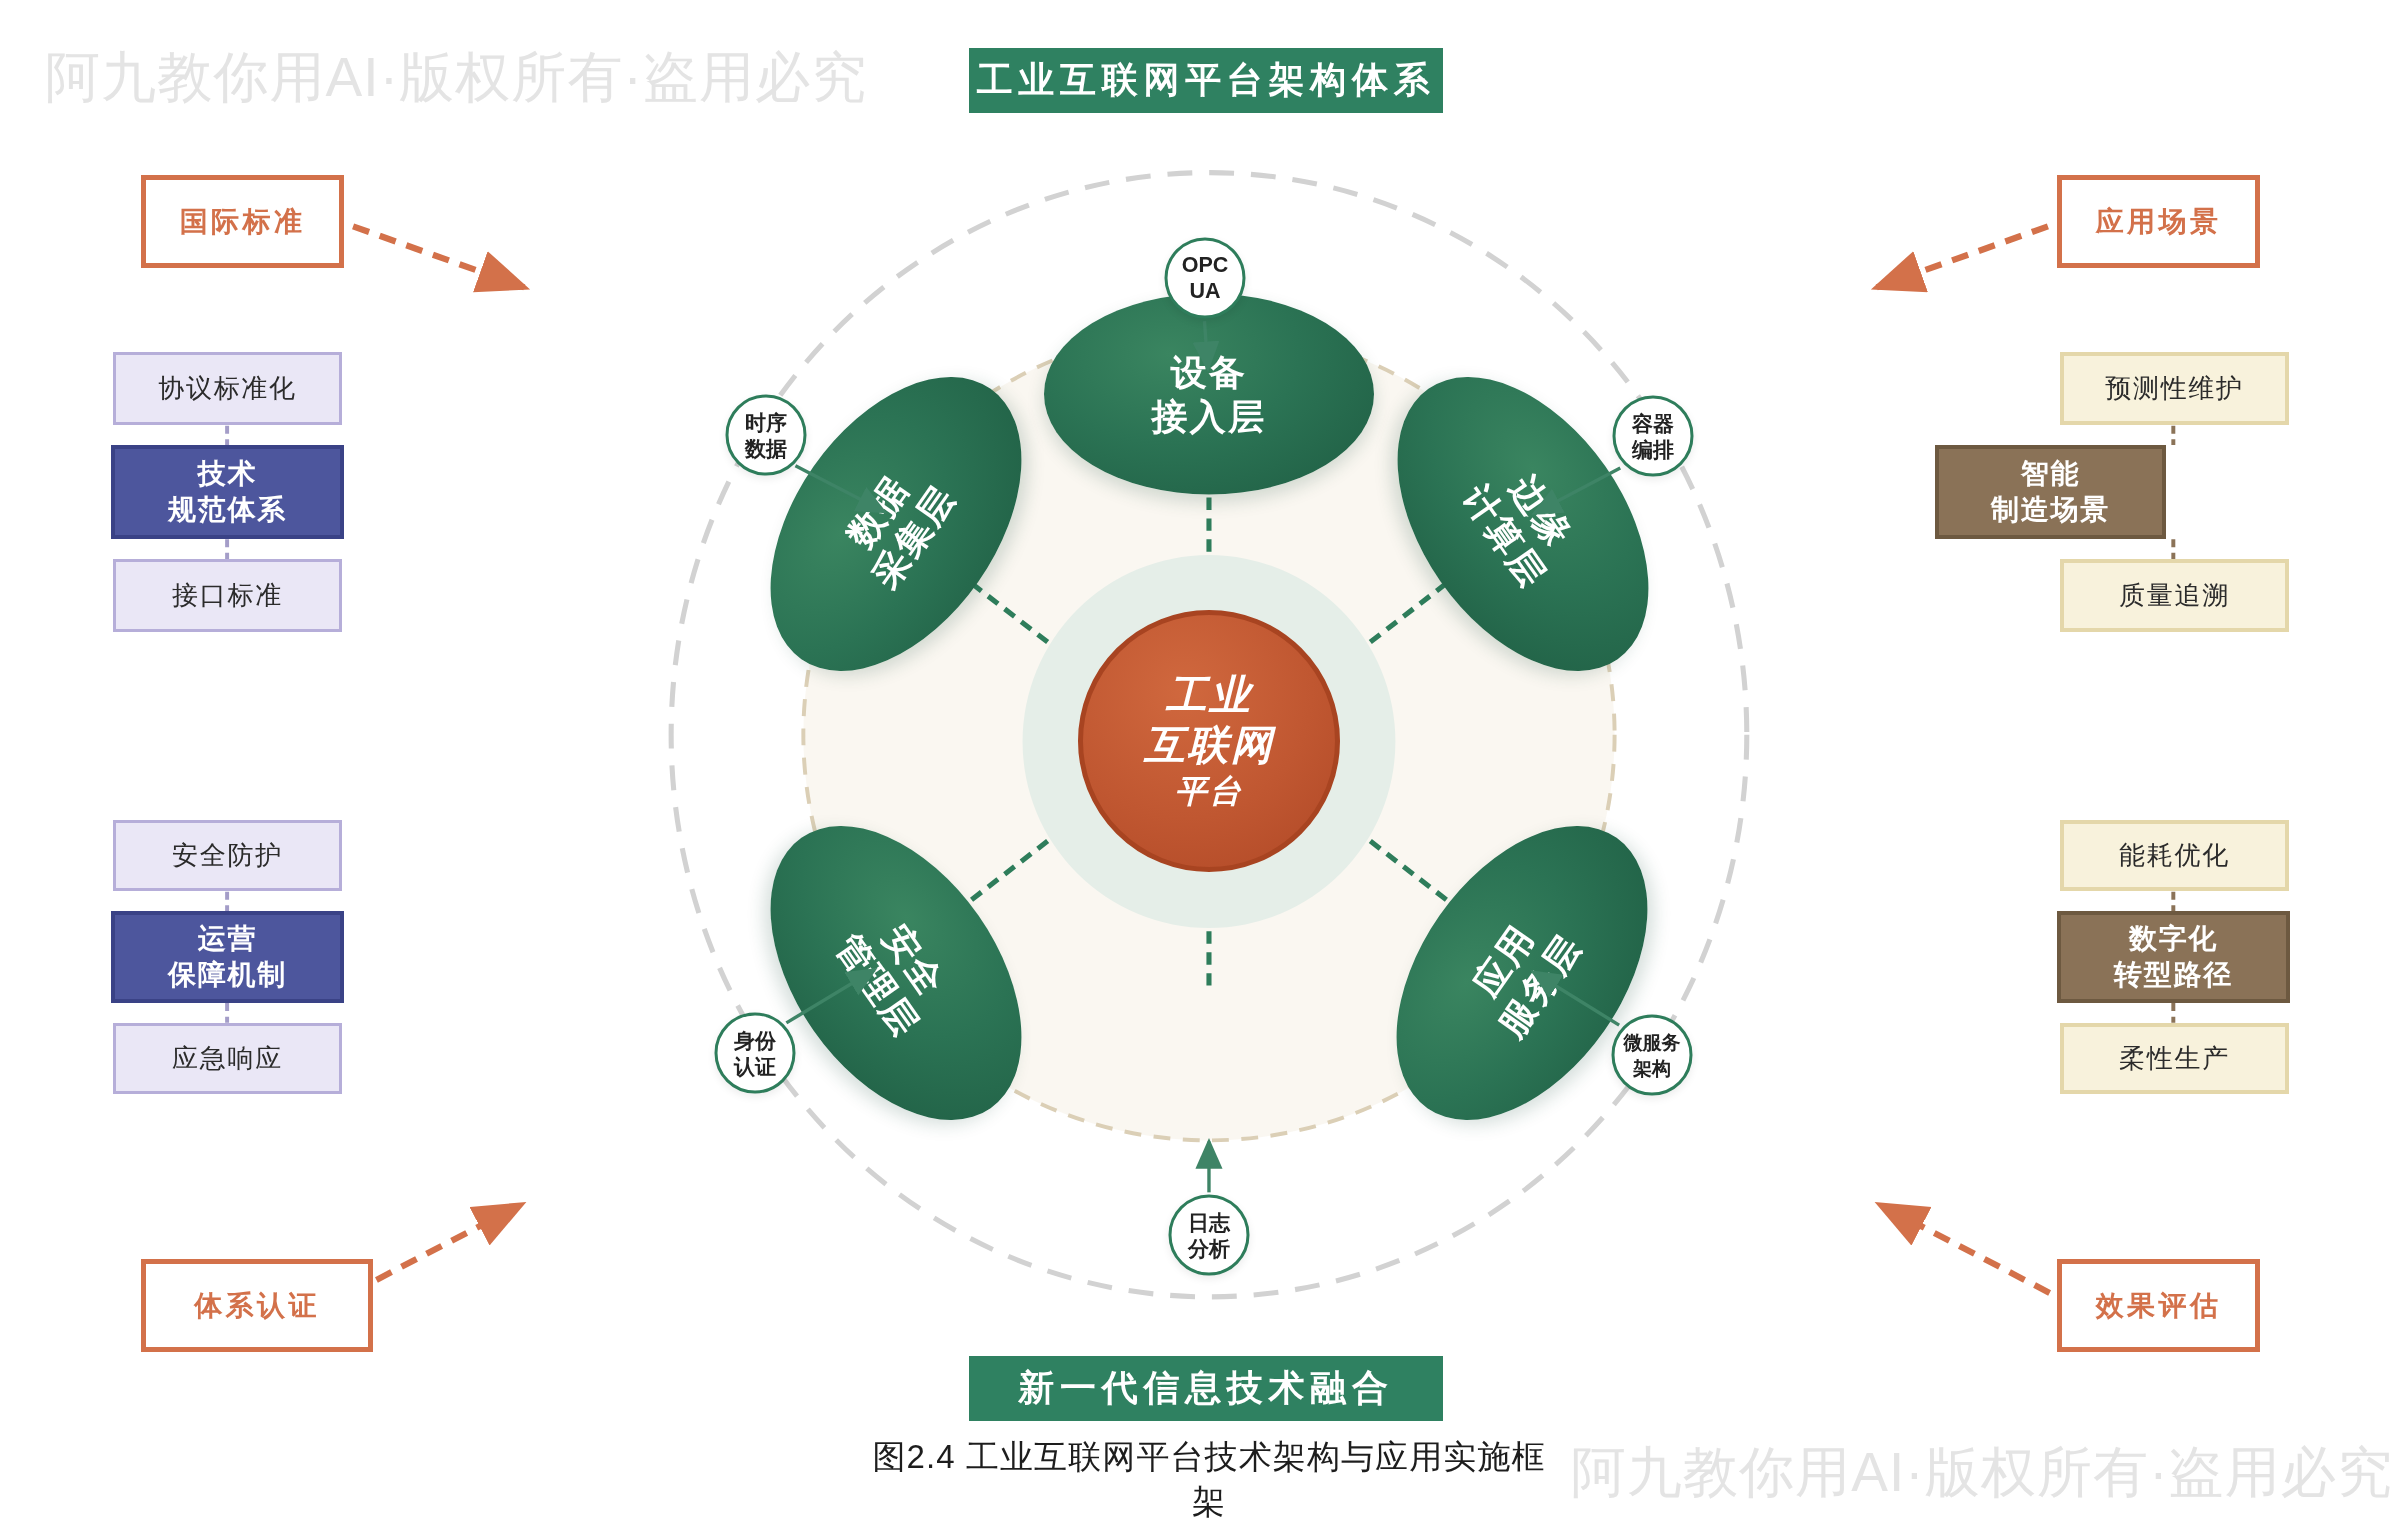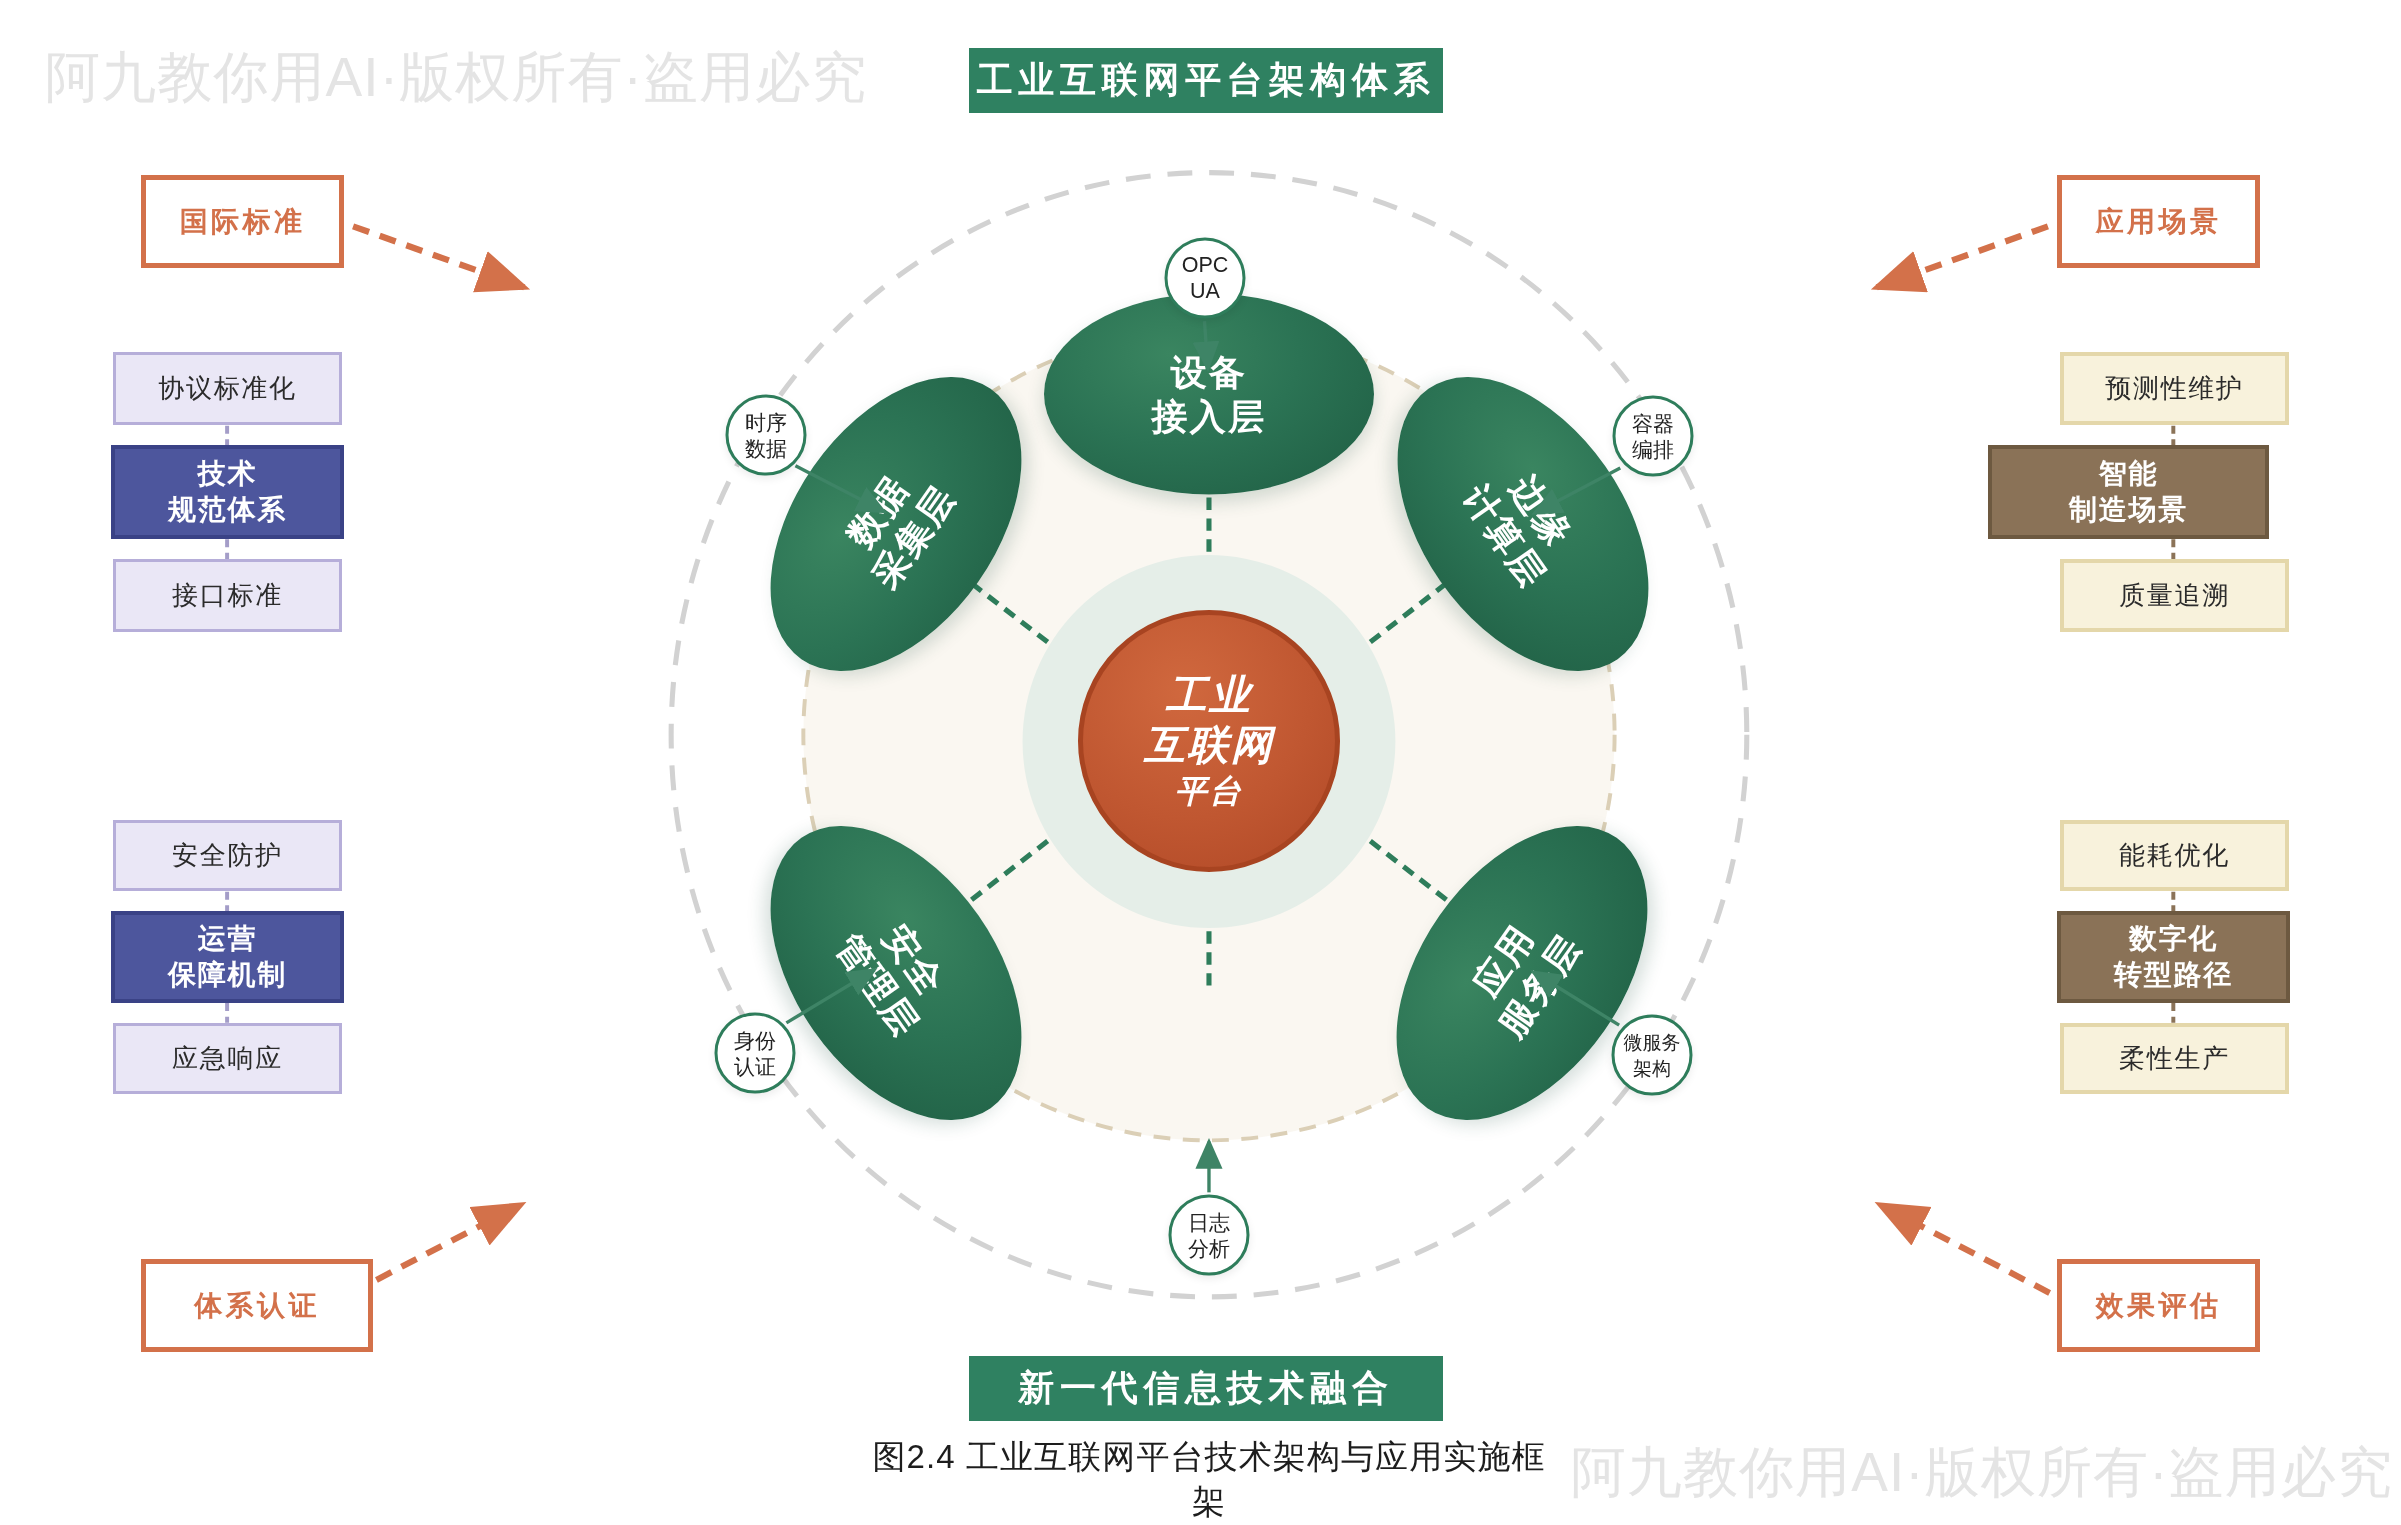--- a/index.html
+++ b/index.html
@@ -27,21 +27,21 @@
            box-shadow:0 8px 17px rgba(30,80,60,0.18);}
   .center-circle{position:absolute;left:1209px;top:741px;width:262px;height:262px;border-radius:50%;z-index:5;
            transform:translate(-50%,-50%);box-sizing:border-box;
            background:radial-gradient(circle at 40% 30%, #d0683e 0%, #c05731 55%, #b04826 100%);
            border:5.7px solid #a84421;display:flex;flex-direction:column;align-items:center;justify-content:center;
            color:#ffffff;font-weight:700;letter-spacing:2.3px;font-style:italic;}
   .center-circle .l1,.center-circle .l2{font-size:41px;line-height:50px;}
   .center-circle .l3{font-size:32px;line-height:42px;}
   .badge{position:absolute;width:81px;height:81px;border-radius:50%;background:#ffffff;border:3.4px solid #2e7d5b;
          box-sizing:border-box;z-index:8;display:flex;flex-direction:column;align-items:center;justify-content:center;
-         color:#222222;font-size:21px;font-weight:400;line-height:25.4px;transform:translate(-50%,-50%);
+         color:#222222;font-size:21px;font-weight:700;line-height:25.4px;transform:translate(-50%,-50%);
          box-shadow:0 3.4px 8px rgba(0,0,0,0.08);}
 </style>
 </head>
 <body>
 
 <div id="stage">
 
   <div class="watermark" style="left:45px;top:41px;">阿九教你用AI·版权所有·盗用必究</div>
   <div class="watermark" style="right:8px;top:1436px;">阿九教你用AI·版权所有·盗用必究</div>
 
@@ -175,21 +175,21 @@
   </div>
   <div class="sbox lav" style="left:113px;top:1023px;width:229px;height:71px;">
     <span>应急响应</span>
   </div>
   <div class="callout" style="left:141px;top:1259px;width:232px;height:93px;">体系认证</div>
 
   <div class="callout" style="left:2057px;top:175px;width:203px;height:93px;">应用场景</div>
   <div class="sbox cream" style="left:2060px;top:352px;width:229px;height:73px;">
     <span>预测性维护</span>
   </div>
-  <div class="sbox brown" style="left:1988px;top:445px;width:281px;height:94px;">
+  <div class="sbox brown" style="left:1935px;top:445px;width:231px;height:94px;">
     <span>智能</span>
     <span>制造场景</span>
   </div>
   <div class="sbox cream" style="left:2060px;top:559px;width:229px;height:73px;text-align:center;">
     <span>质量追溯</span>
   </div>
   <div class="sbox cream" style="left:2060px;top:820px;width:229px;height:71px;">
     <span>能耗优化</span>
   </div>
   <div class="sbox brown" style="left:2057px;top:911px;width:233px;height:92px;">

